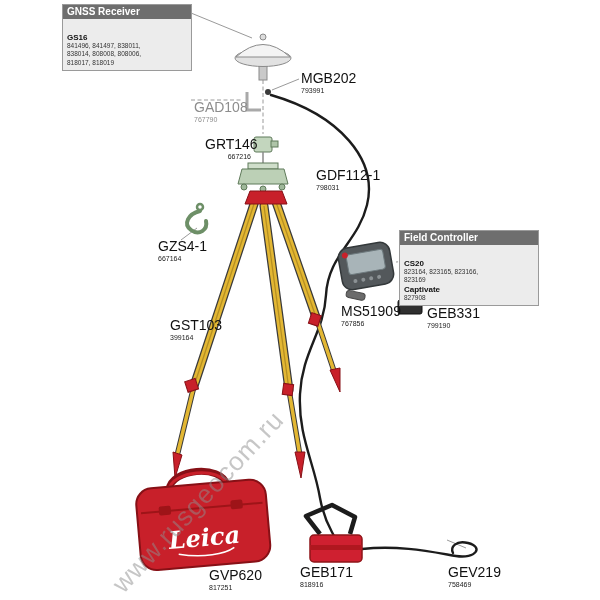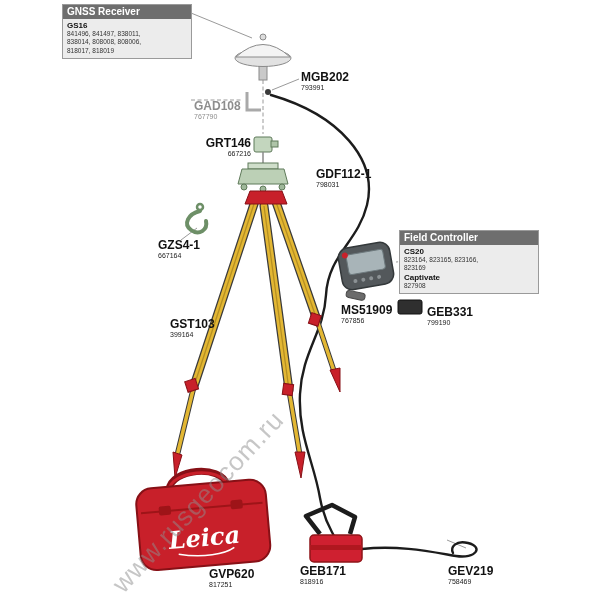--- a/index.html
+++ b/index.html
@@ -5,31 +5,31 @@
 <style>
   html,body { margin:0; padding:0; background:#fff; }
   .stage {
     position:relative; width:600px; height:600px; background:#ffffff;
     overflow:hidden; font-family:"Liberation Sans", sans-serif;
   }
   svg.draw { position:absolute; left:0; top:0; }
 
   
   .part-label { position:absolute; line-height:1.2; }
-  .part-label .pname { display:block; font-weight:700; font-size:12px; color:#111; }
+  .part-label .pname { display:block; font-weight:400; font-size:14px; color:#111; }
   .part-label .pnum  { display:block; font-size:7px; color:#222; }
   .part-label.gray .pname, .part-label.gray .pnum { color:#8d8d8d; }
   .part-label.right { text-align:right; }
 
   
   .info-box { position:absolute; background:#ececec; border:1px solid #9a9a9a; }
   .info-box .hdr { font-size:10px; font-weight:700; color:#fff; padding:1px 4px 2px 4px; }
   .info-box.dark .hdr  { background:#6e6e6e; }
   .info-box.light .hdr { background:#a2a2a2; }
-  .info-box .ibody { padding:2px 8px 3px 4px; }
+  .info-box .ibody { padding:2px 8px 3px 4px;margin-top:12px; }
   .info-box .model { font-size:8px; font-weight:700; color:#111; }
   .info-box .nums  { font-size:6.5px; color:#333; line-height:1.3; }
 
   .watermark {
     position:absolute; left:106px; top:578px; transform-origin:0 0;
     transform:rotate(-47deg); font-size:26px; letter-spacing:1px;
     color:#8f8f8f; opacity:0.5; white-space:nowrap;
   }
 </style>
 </head>

